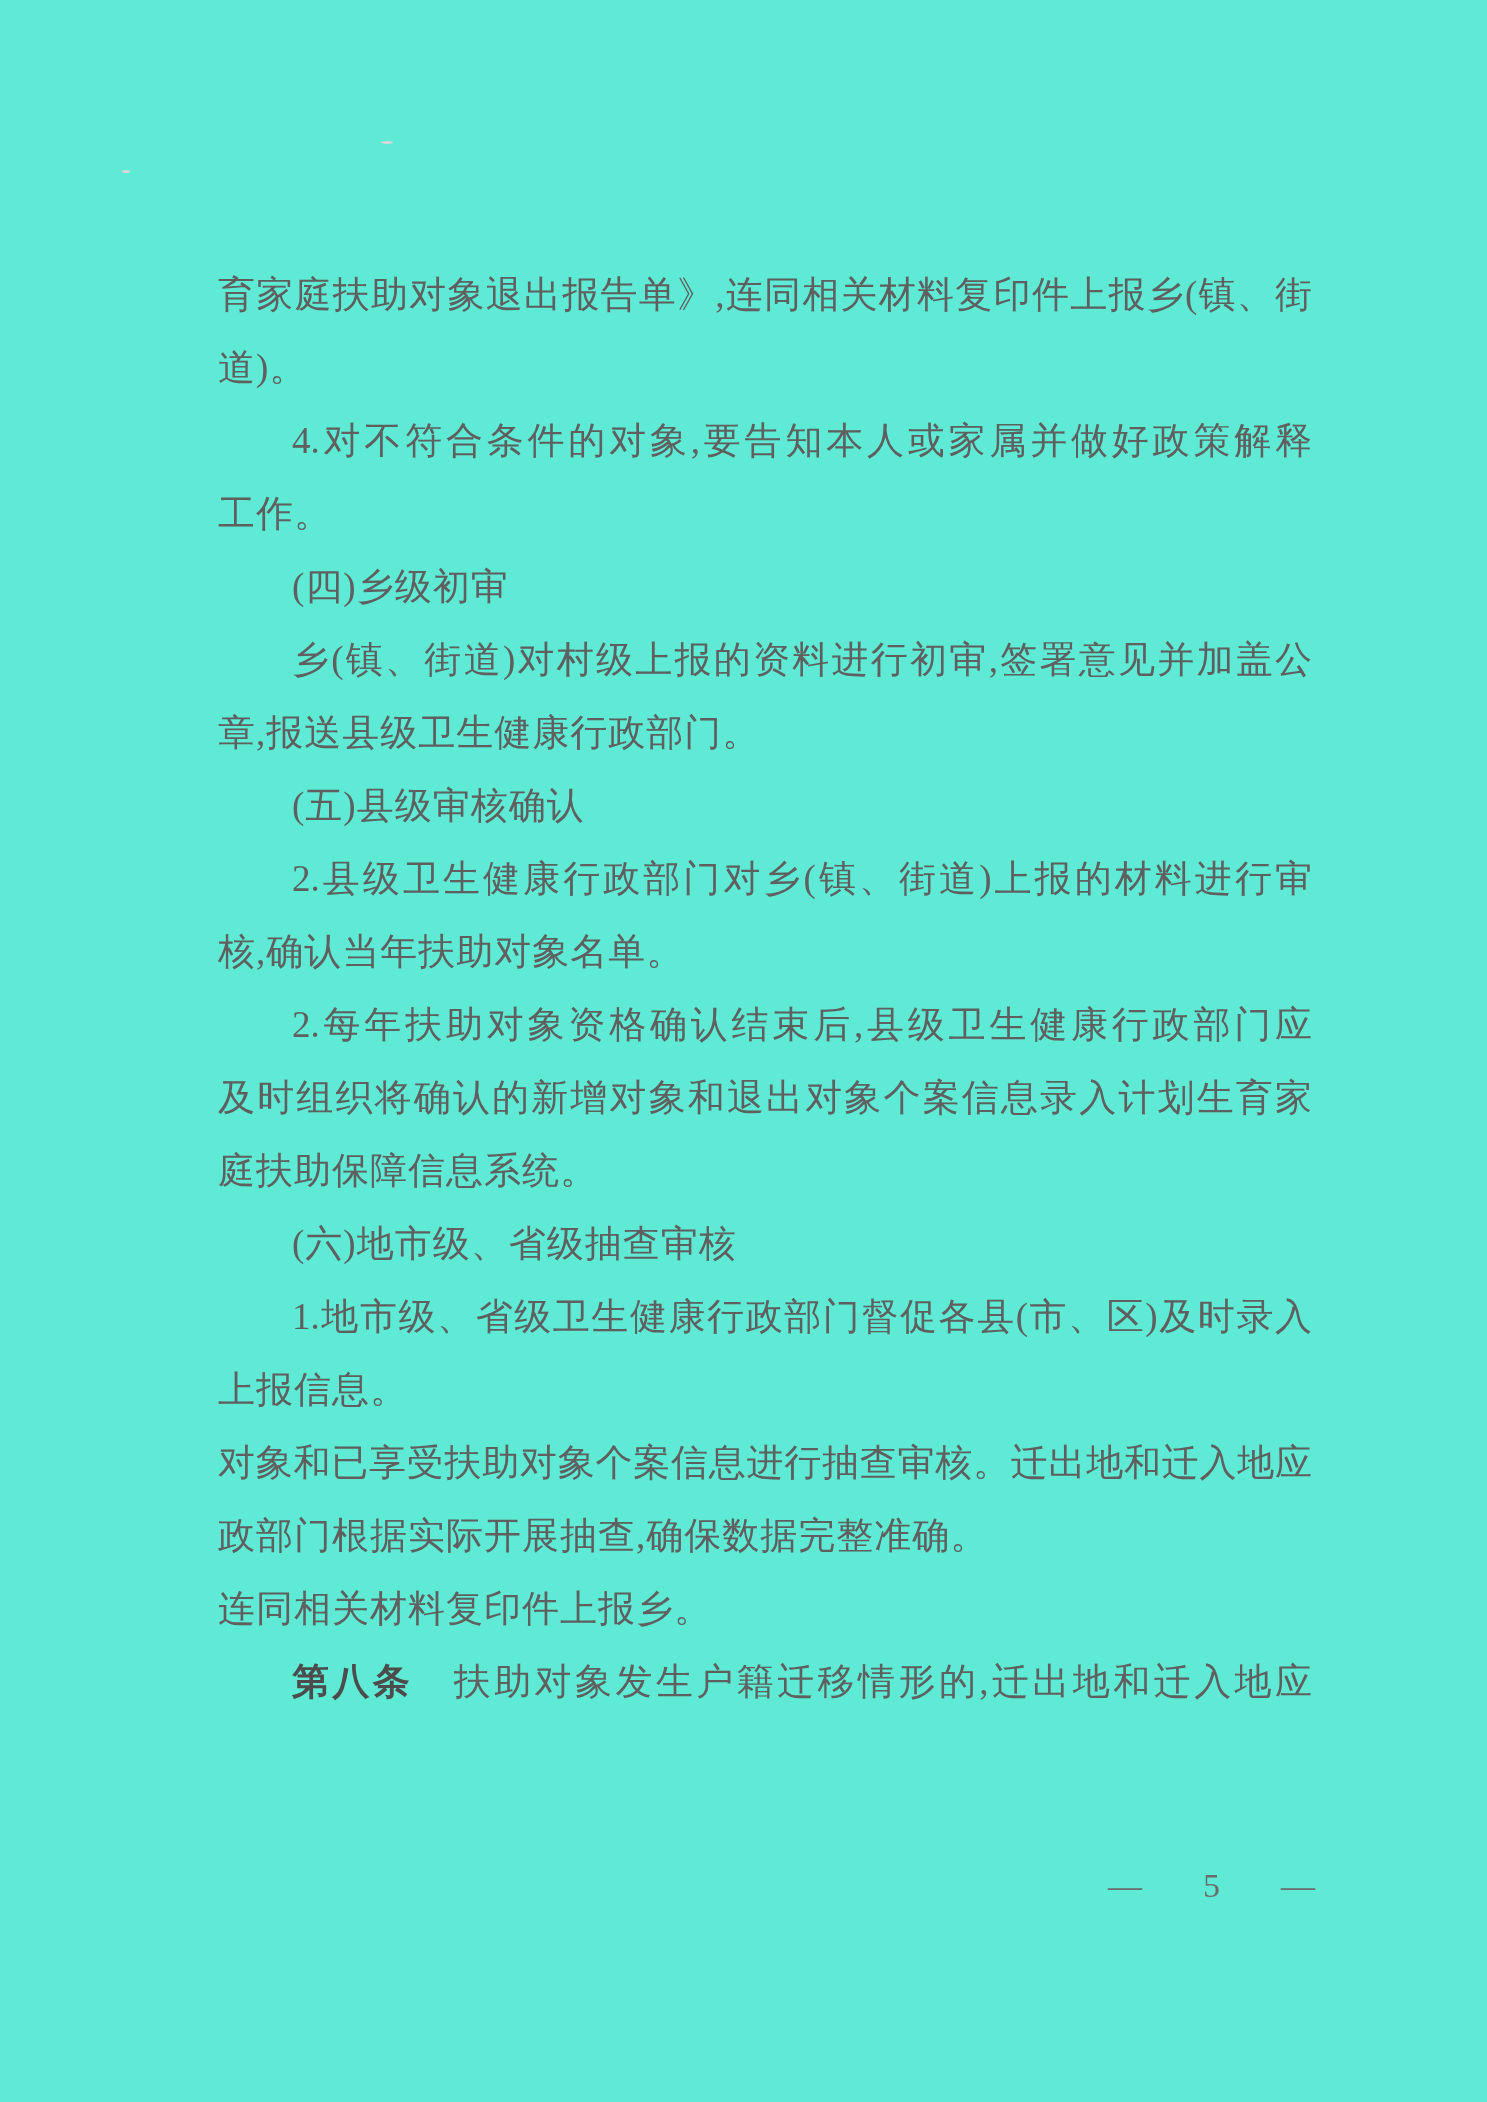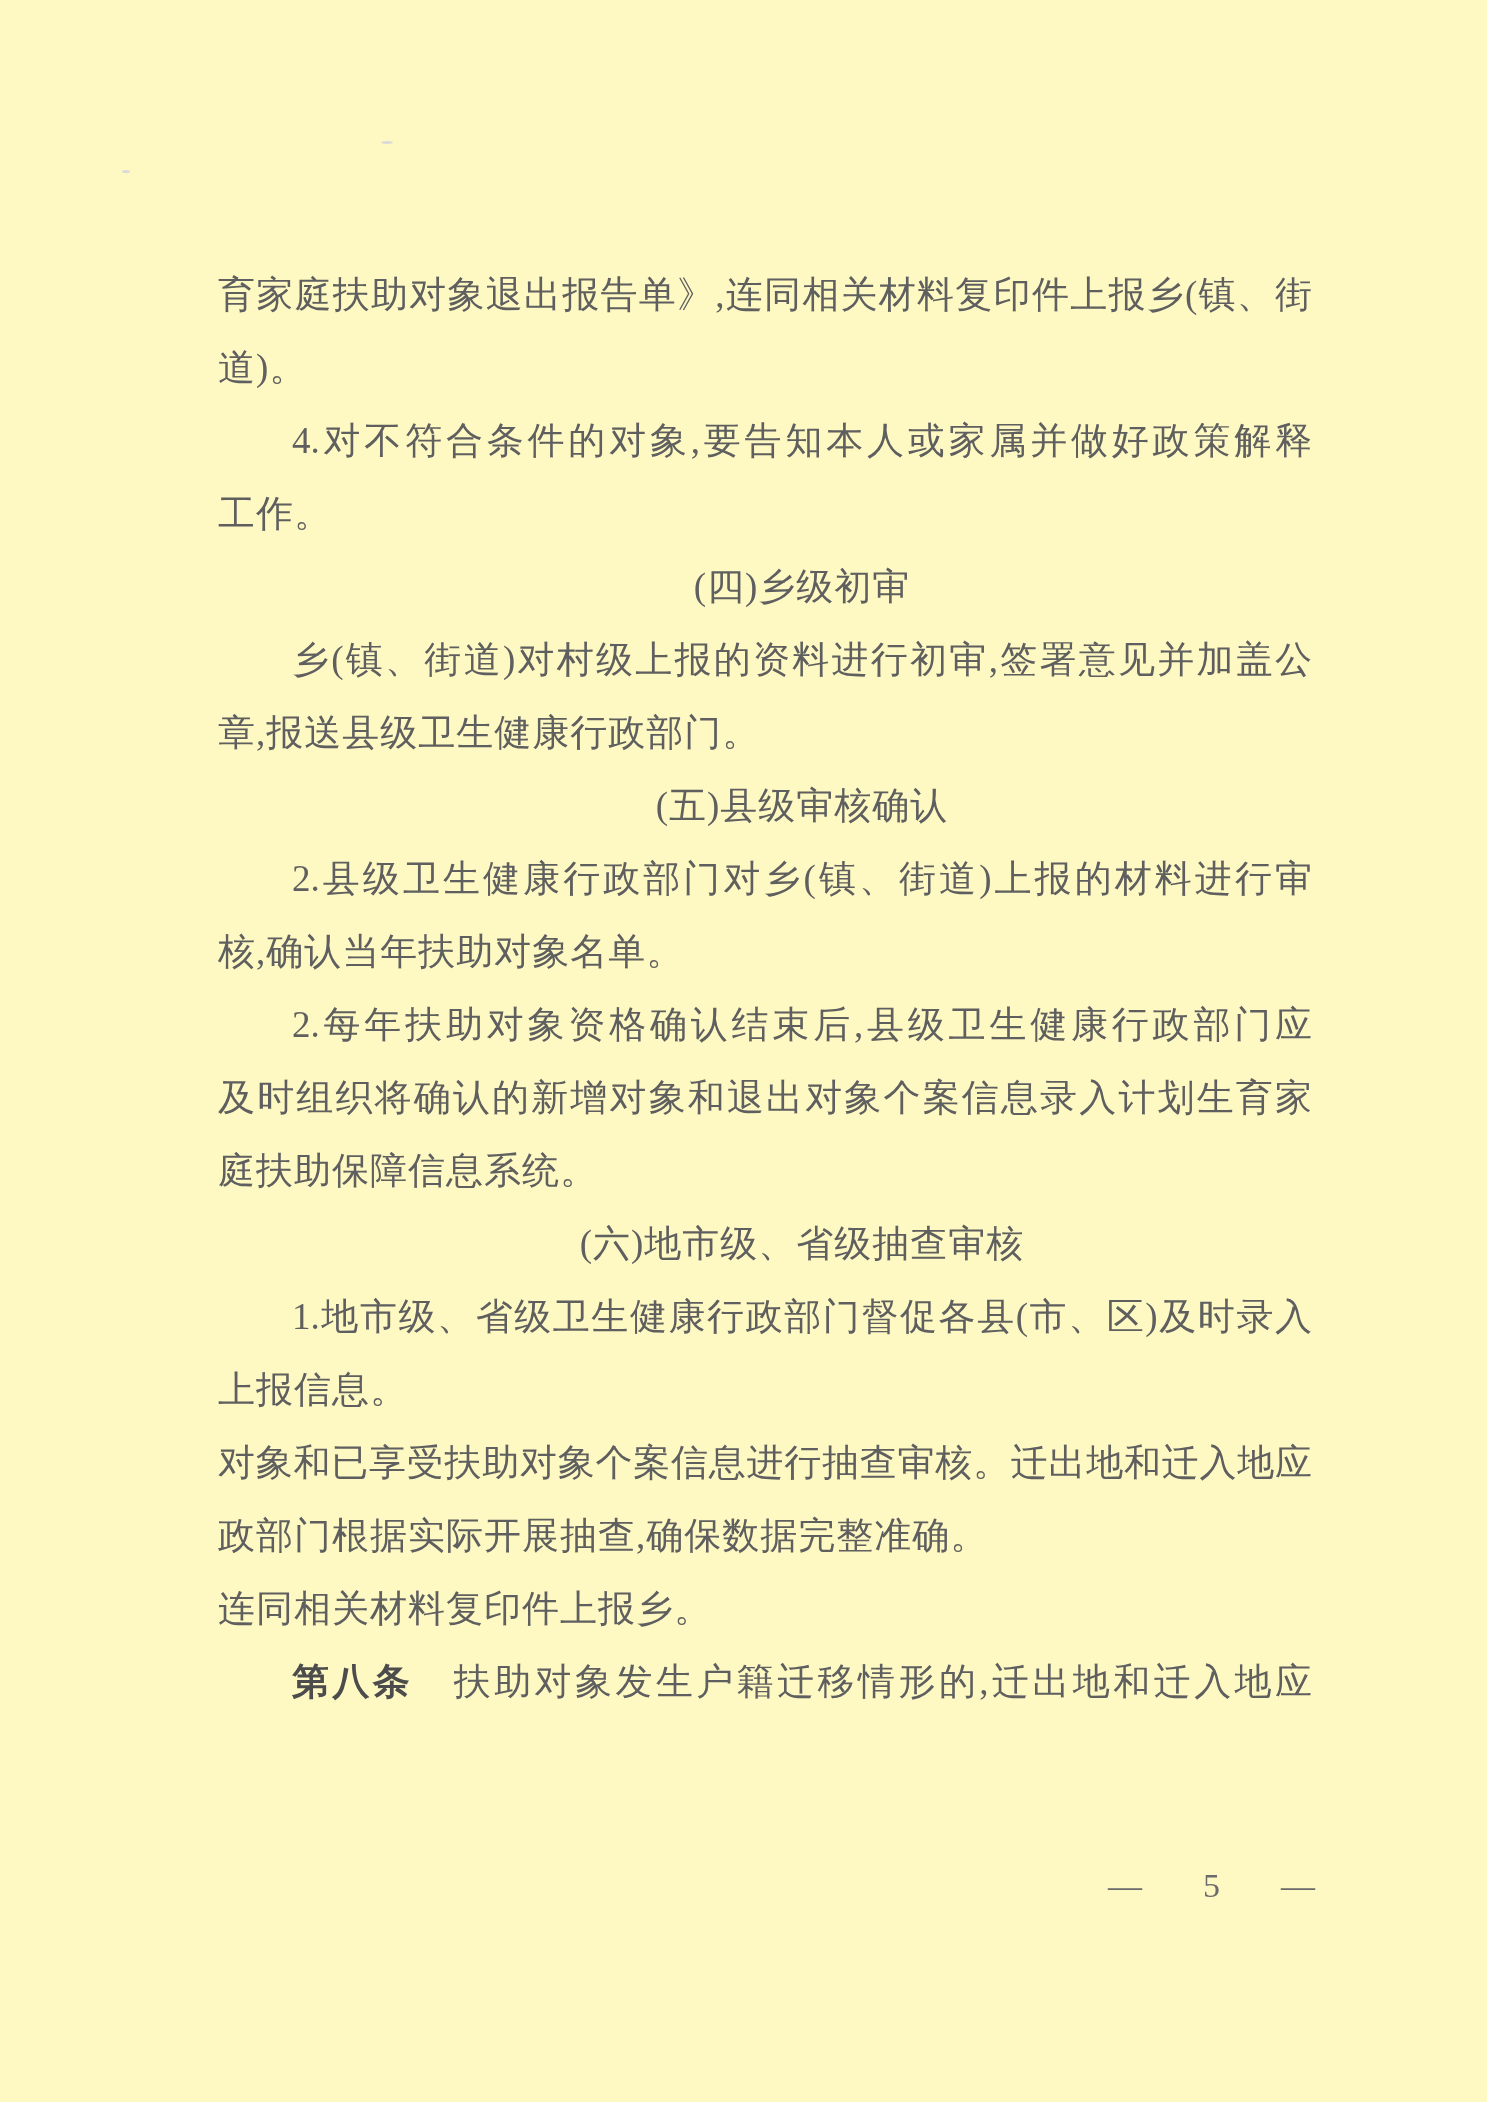--- a/index.html
+++ b/index.html
@@ -4,21 +4,21 @@
 <style>
   html, body {
     margin: 0;
     padding: 0;
     background: #ffffff;
   }
   .page {
     position: relative;
     width: 1487px;
     height: 2102px;
-    background: #fef9c3;
+    background: #5eead4;
     overflow: hidden;
     font-family: "Liberation Serif", "DejaVu Serif", serif;
   }
   .body-text {
     position: absolute;
     left: 218px;
     top: 258px;
     width: 1094px;
   }
   .line {
@@ -32,21 +32,20 @@
   .line.justify {
     white-space: normal;
     letter-spacing: 0;
     text-align: justify;
     text-align-last: justify;
     text-justify: inter-character;
     overflow: hidden;
   }
   .line.indent {
     padding-left: 74px;
-    text-align: center;
   }
   .article-label {
     font-family: Liberation Sans, sans-serif;
     font-weight: 700;
     color: #4c4c4c;
   }
   .page-number {
     position: absolute;
     left: 1108px;
     top: 1866px;

